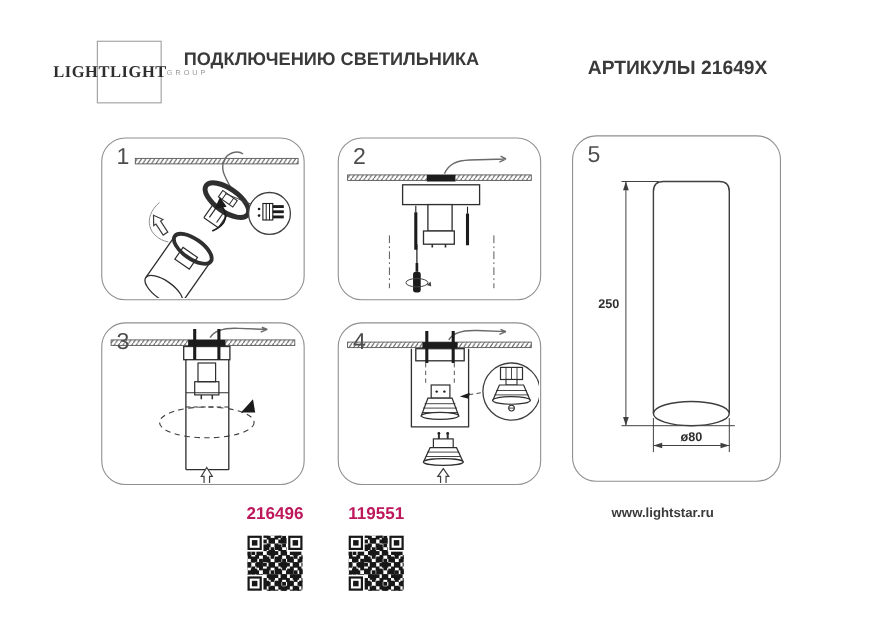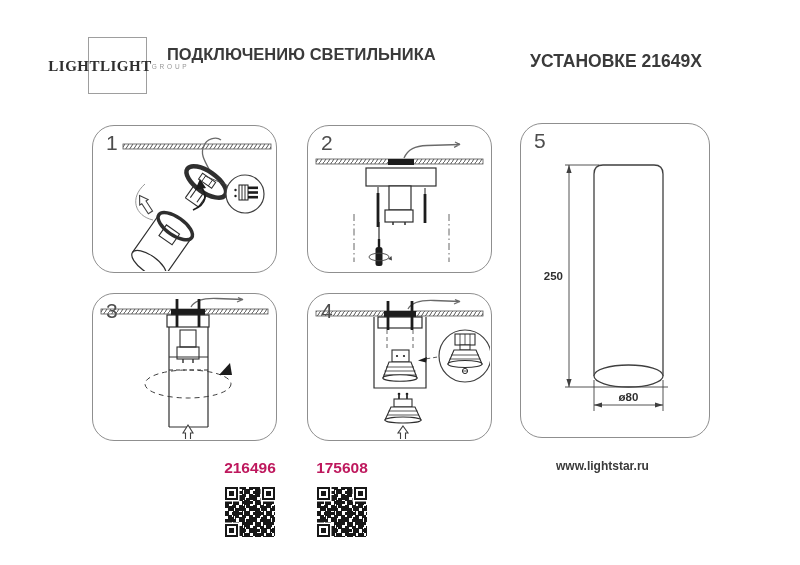--- a/index.html
+++ b/index.html
@@ -65,21 +65,21 @@
       <i class="flag-w"></i>
       <i class="flag-r"></i>
   </span>
 </div>
 
 <div class="abs title">
   <div>ПОДКЛЮЧЕНИЮ СВЕТИЛЬНИКА</div>
 </div>
 
 <div class="abs right-head">
-  <div class="articles">УСТАНОВКЕ 21649X</div>
+  <div class="articles">АРТИКУЛЫ 21649X</div>
 </div>
 
 <div class="panel" id="p1">
   <span class="pnum">1</span>
   <svg class="draw" width="182" height="145" viewBox="0 0 182 145">
     <defs>
       <pattern id="h1" width="4" height="6" patternUnits="userSpaceOnUse">
         <path d="M0,6 L4,0" stroke="#555" stroke-width="1"></path>
       </pattern>
     </defs>
@@ -266,21 +266,21 @@
       <line x1="142" y1="256" x2="142" y2="287"></line>
       <line x1="73" y1="281" x2="142" y2="281"></line>
       <path d="M73,281 l8,-2.6 v5.2 Z" fill="#3f3f3f" stroke="none"></path>
       <path d="M142,281 l-8,-2.6 v5.2 Z" fill="#3f3f3f" stroke="none"></path>
     </g>
     <text x="107.5" y="277" text-anchor="middle" font-size="11.5" font-weight="bold" fill="#2f2f2f">ø80</text>
   </svg>
 </div>
 
 <div class="abs artcode" id="a1">216496</div>
-<div class="abs artcode" id="a2">175608</div>
+<div class="abs artcode" id="a2">119551</div>
 
 <div class="abs qr" id="q1">
   <div class="noise"></div>
     <i class="f tl"></i>
     <i class="f tr"></i>
     <i class="f bl"></i>
 </div>
 <div class="abs qr" id="q2">
   <div class="noise"></div>
     <i class="f tl"></i>

